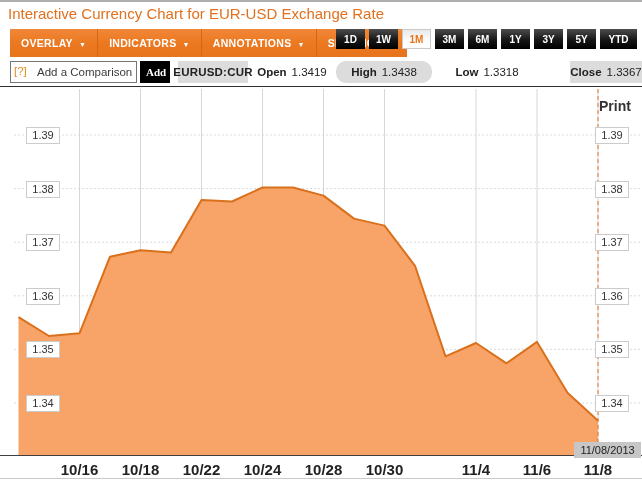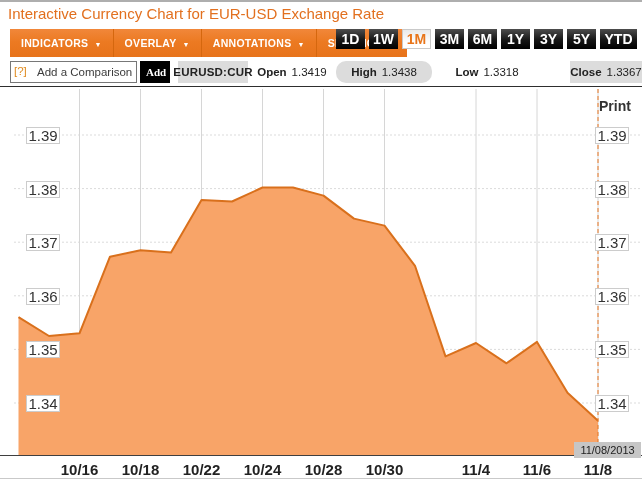--- a/index.html
+++ b/index.html
@@ -19,21 +19,21 @@
     color:#fff;font-size:10.5px;font-weight:bold;letter-spacing:.3px;
     display:flex;align-items:center;gap:6px;padding:0 11px;cursor:pointer;
     border-right:1px solid #d5670e;
   }
   .menu-btn:last-child{border-right:none;}
   .menu-arrow{font-size:7px;line-height:1;position:relative;top:1px;}
   .range-group{position:absolute;top:29px;left:336px;height:28px;display:flex;gap:4px;}
   .range-btn{
     width:29px;height:20px;display:flex;align-items:center;justify-content:center;
     background:linear-gradient(180deg,#4d4d4d 0%,#161616 55%,#000 100%);
-    color:#fff;font-size:14px;font-weight:bold;cursor:pointer;box-sizing:border-box;
+    color:#fff;font-size:10px;font-weight:bold;cursor:pointer;box-sizing:border-box;
   }
   .range-btn:last-child{width:37px;}
   .range-btn.selected{
     background:linear-gradient(180deg,#e9e9e9 0%,#ffffff 70%);
     color:#e8751a;border:1px solid #c9c9c9;
   }
   
   .row2{position:absolute;top:60px;left:0;width:642px;height:24px;display:flex;align-items:center;}
   .cmp-wrap{position:relative;margin-left:10px;width:140px;height:22px;}
   .cmp-input{
@@ -55,21 +55,21 @@
   }
   .chip .lbl{font-weight:bold;}
   .chip.gray{background:#dcdcdc;}
   .chip-symbol{margin-left:8px;width:70px;font-weight:bold;letter-spacing:.2px;}
   .dark-divider{position:absolute;top:86px;left:0;width:642px;height:1px;background:#2e2e2e;}
   
   .chart{position:absolute;top:89px;left:0;width:642px;height:366px;}
   .chart svg{position:absolute;top:0;left:0;}
   .ylab{
     position:absolute;width:32px;height:15px;line-height:15px;text-align:center;
-    background:#fff;border:1px solid #ccc;font-size:15px;color:#333;z-index:3;
+    background:#fff;border:1px solid #ccc;font-size:11px;color:#333;z-index:3;
   }
   .print-label{
     position:absolute;left:599px;top:9px;font-size:14px;font-weight:bold;color:#333;
     z-index:3;cursor:pointer;
   }
   .date-box{
     position:absolute;top:442px;left:574px;width:67px;height:16px;line-height:16px;
     background:#c6c6c6;color:#222;font-size:11px;text-align:center;z-index:5;
   }
   .xaxis{position:absolute;top:455px;left:0;width:642px;height:23px;border-top:1px solid #3f3f3f;box-sizing:border-box;}
@@ -82,25 +82,25 @@
 </head>
 <body>
 
 <div id="app">
   <div class="top-border"></div>
 
   <div class="page-title">Interactive Currency Chart for EUR-USD Exchange Rate</div>
 
   <div class="menu-group">
       <div class="menu-btn">
+        <span>OVERLAY</span>
+        <span class="menu-arrow">▼</span>
+      </div>
+      <div class="menu-btn">
         <span>INDICATORS</span>
-        <span class="menu-arrow">▼</span>
-      </div>
-      <div class="menu-btn">
-        <span>OVERLAY</span>
         <span class="menu-arrow">▼</span>
       </div>
       <div class="menu-btn">
         <span>ANNOTATIONS</span>
         <span class="menu-arrow">▼</span>
       </div>
       <div class="menu-btn">
         <span>SETTINGS</span>
         <span class="menu-arrow">▼</span>
       </div>

